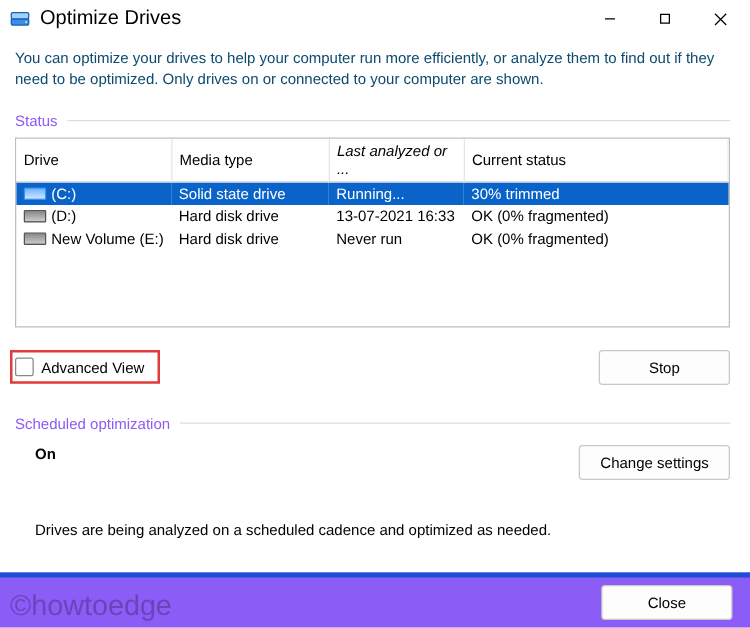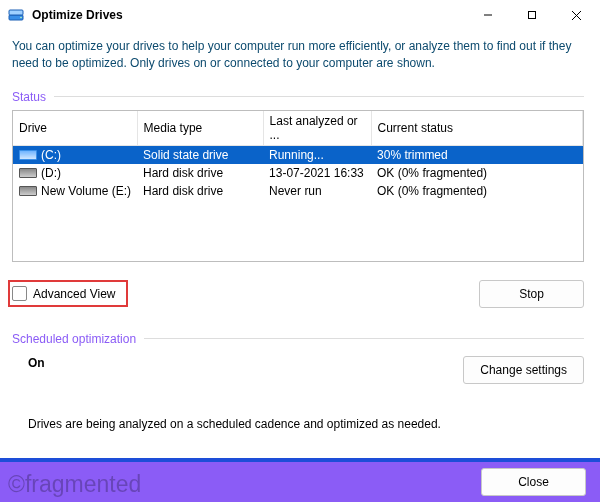--- a/index.html
+++ b/index.html
@@ -13,21 +13,21 @@
     height: 502px;
     overflow: hidden;
   }
   .titlebar {
     display: flex;
     align-items: center;
     height: 30px;
     padding: 0 2px 0 8px;
   }
   .titlebar .icon { width: 16px; height: 16px; margin-right: 8px; }
-  .titlebar .title { flex: 1; font-size: 12px; font-weight: bold; }
+  .titlebar .title { flex: 1; font-size: 16px; }
   .winbtn {
     width: 44px; height: 30px;
     display: flex; align-items: center; justify-content: center;
     font-size: 13px;
     color: #000;
   }
   .content { padding: 8px 16px 0 12px; }
   .intro { font-size: 12px; line-height: 1.4; margin: 0 0 18px 0; color: #0c4a6e; }
   .section-label {
     display: flex; align-items: center;
@@ -112,21 +112,21 @@
   .watermark {
     position: absolute;
     left: 8px; bottom: 4px;
     font-size: 23px;
     color: rgba(0,0,0,0.25);
     font-family: Arial, sans-serif;
     pointer-events: none;
   }
   .col-drive { width: 116px; }
   .col-media { width: 126px; }
-  .col-last  { width: 108px; }
+  .col-last  { width: 108px; font-style: italic; }
 </style>
 </head>
 <body>
 
 <div class="titlebar">
   <span class="icon">
     <svg viewBox="0 0 16 16" width="16" height="16">
       <rect x="1" y="8" width="14" height="5" rx="1" fill="#3a8fe8" stroke="#1a5fb4"></rect>
       <rect x="1" y="3" width="14" height="5" rx="1" fill="#9fd0ff" stroke="#1a5fb4"></rect>
       <circle cx="13" cy="10.5" r="0.8" fill="#c1ffb0"></circle>
@@ -214,13 +214,13 @@
       </div>
       <div class="btn" style="min-width:120px">Change settings</div>
     </div>
   </div>
 </div>
 
 <div class="footer">
   <div class="btn">Close</div>
 </div>
 
-<div class="watermark">©fragmented</div>
+<div class="watermark">©howtoedge</div>
 
 </body></html>

